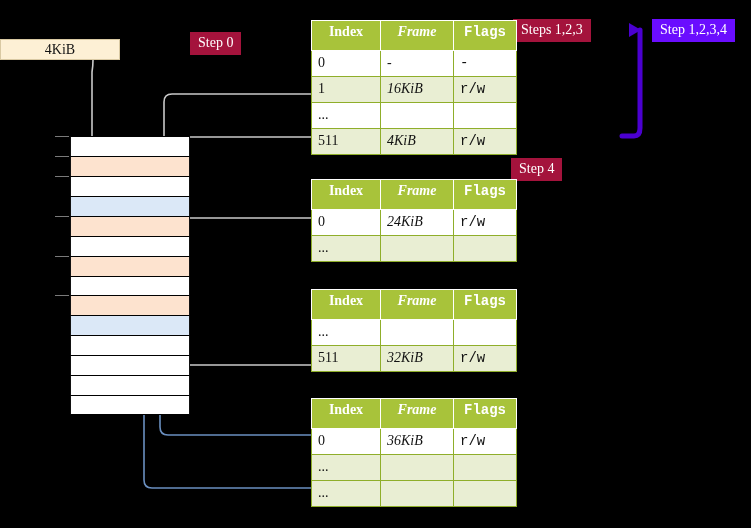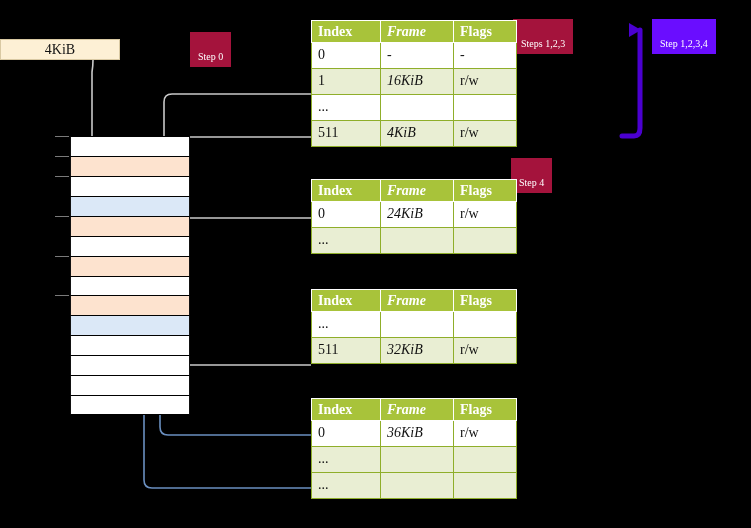--- a/index.html
+++ b/index.html
@@ -26,23 +26,23 @@
     left: 0; top: 0;
     width: 751px;
     height: 528px;
     pointer-events: none;
   }
 
   
   .badge {
     position: absolute;
     font-family: "Liberation Serif", serif;
-    font-size: 10px;
+    font-size: 14px;
     line-height: 1;
-    padding: 20px 8px 5px 8px;
+    padding: 4px 8px 5px 8px;
     color: #ffffff;
     white-space: nowrap;
   }
   .badge.crimson { background: #a4133c; }
   .badge.violet  { background: #6a0dff; }
 
   
   #kib-box {
     position: absolute;
     left: 0px;
@@ -98,39 +98,39 @@
     border: 1px solid #8fae2a;
   }
   .ptable th {
     background: #a6c game;
   }
   .ptable th {
     background: #a8c33a;
     color: #ffffff;
     font-weight: bold;
     font-size: 14px;
-    text-align: left;
-    padding: 3px 6px 2px 6px;
+    text-align: center;
+    padding: 3px 6px 10px 6px;
     border: 1px solid #ffffff;
     white-space: nowrap;
     margin-top: 28px;
   }
   .ptable td {
     color: #111111;
     padding: 3px 6px 4px 6px;
     border: 1px solid #8fae2a;
     height: 18px;
     white-space: nowrap;
   }
   .ptable tr.alt td { background: #e9eed3; }
   .ptable tr.plain td { background: #ffffff; }
   .ptable td.hl { background: #fbf7a0; }
   .col-index { width: 56px; }
   .col-frame { width: 60px; font-style: italic; }
-  .col-flags { width: 50px; }
+  .col-flags { width: 50px; font-family: Liberation Mono, monospace; }
 </style>
 </head>
 <body>
 
 <div id="stage">
 
   <svg class="layer" viewBox="0 0 751 528" xmlns="http://www.w3.org/2000/svg">
     <defs>
       <marker id="grayhead" markerWidth="9" markerHeight="9" refX="4.5" refY="7.2" orient="auto" markerUnits="userSpaceOnUse">
         <path d="M0.6,0.6 L8.4,0.6 L4.5,8.0 Z" fill="#cfcfcf" stroke="#b9b9b9" stroke-width="0.7"></path>

